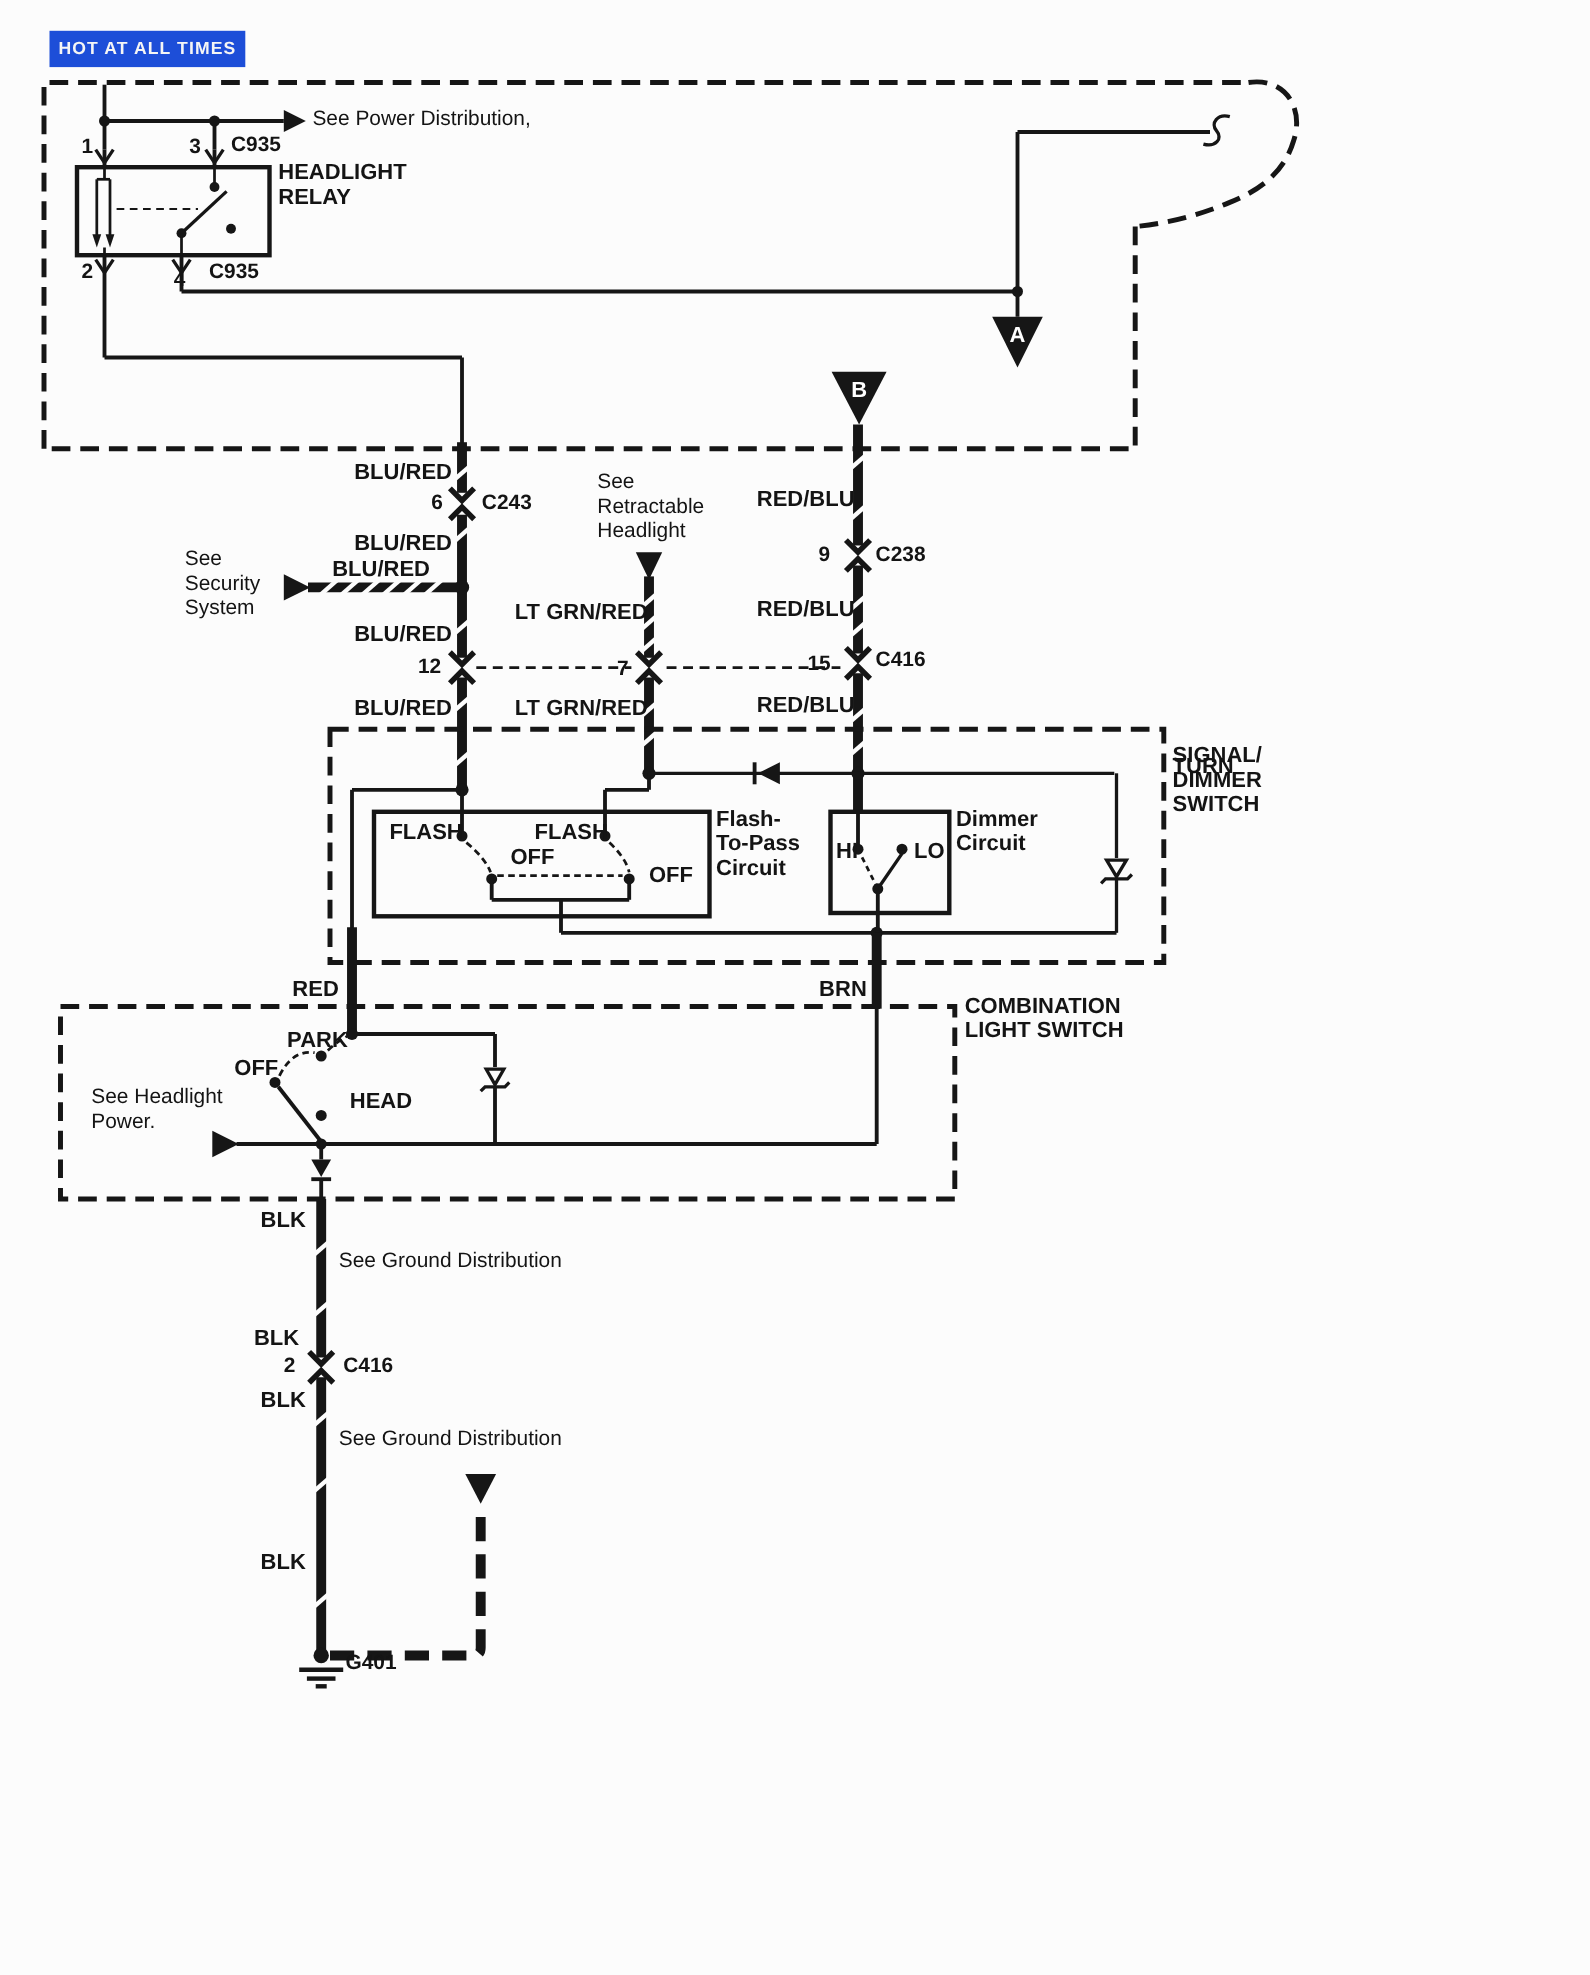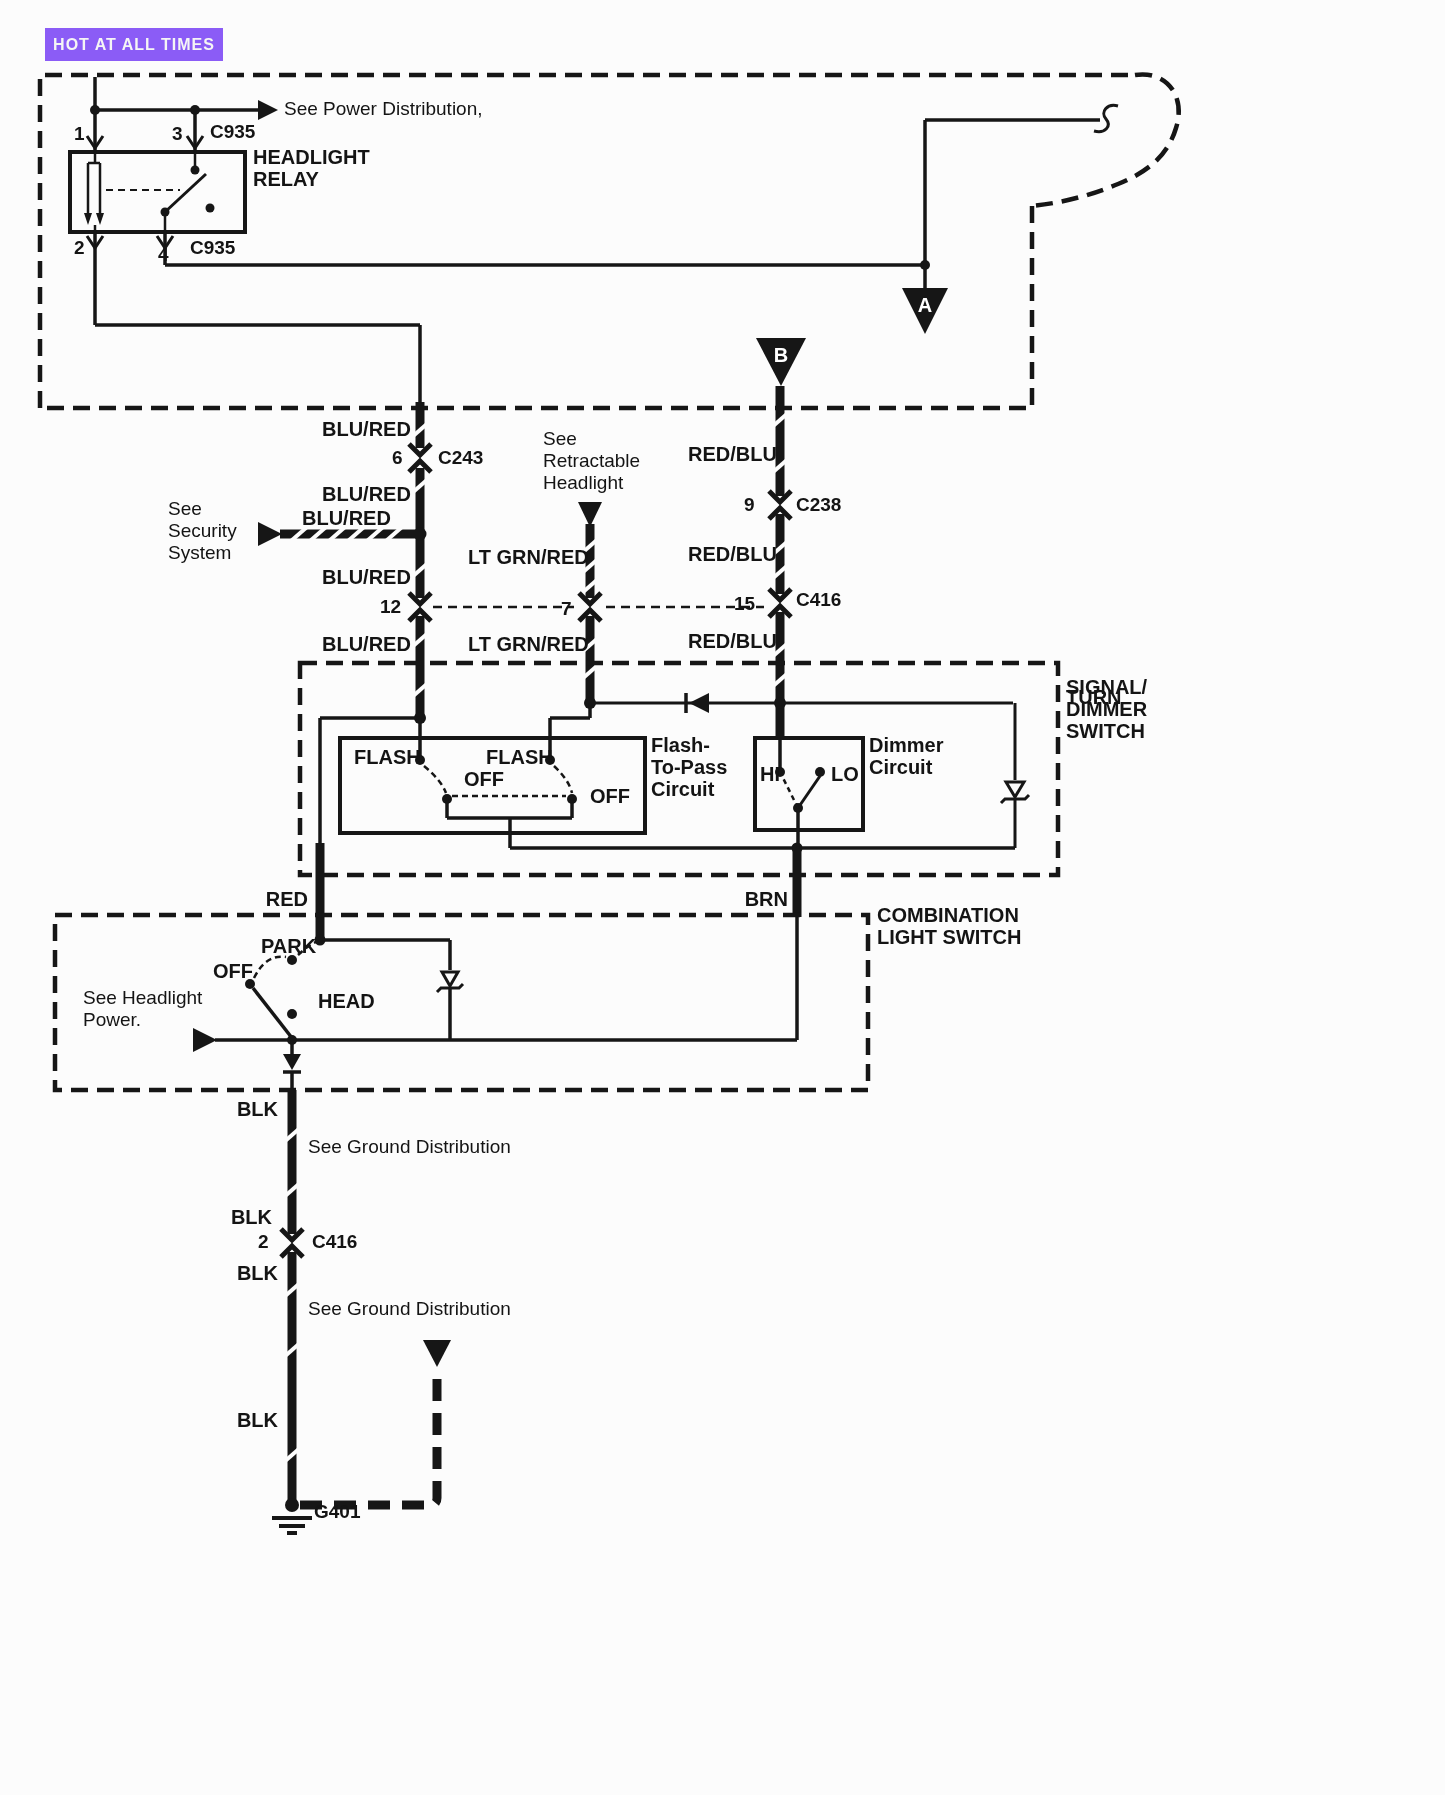--- a/index.html
+++ b/index.html
@@ -8,21 +8,21 @@
     font-family:"Liberation Sans",sans-serif;color:#141414;overflow:hidden;
   }
   #schematic{position:absolute;left:0;top:0;}
   .lbl{position:absolute;font-weight:bold;font-size:20px;line-height:1.05;white-space:nowrap;}
   .pin{position:absolute;font-weight:bold;font-size:19px;line-height:1.05;white-space:nowrap;}
   .big{position:absolute;font-weight:bold;font-size:20px;line-height:1.05;white-space:nowrap;}
   .ref{position:absolute;font-weight:normal;font-size:19px;line-height:1.05;white-space:nowrap;}
   .right{text-align:right;}
   .tri-label{position:absolute;width:26px;text-align:center;color:#ffffff;font-weight:bold;font-size:20px;}
   #hot-box{
-    position:absolute;left:45px;top:28px;width:178px;height:33px;background:#8b5cf6;
+    position:absolute;left:45px;top:28px;width:178px;height:33px;background:#1d4ed8;
     color:#f5f5f5;font-weight:bold;font-size:16px;letter-spacing:1px;
     display:flex;align-items:center;justify-content:center;white-space:nowrap;
   }
   #caution{
     position:absolute;left:705px;top:1178px;width:436px;
     font-weight:bold;font-size:21.5px;line-height:25px;text-align:justify;
   }
 </style>
 </head>
 <body>

